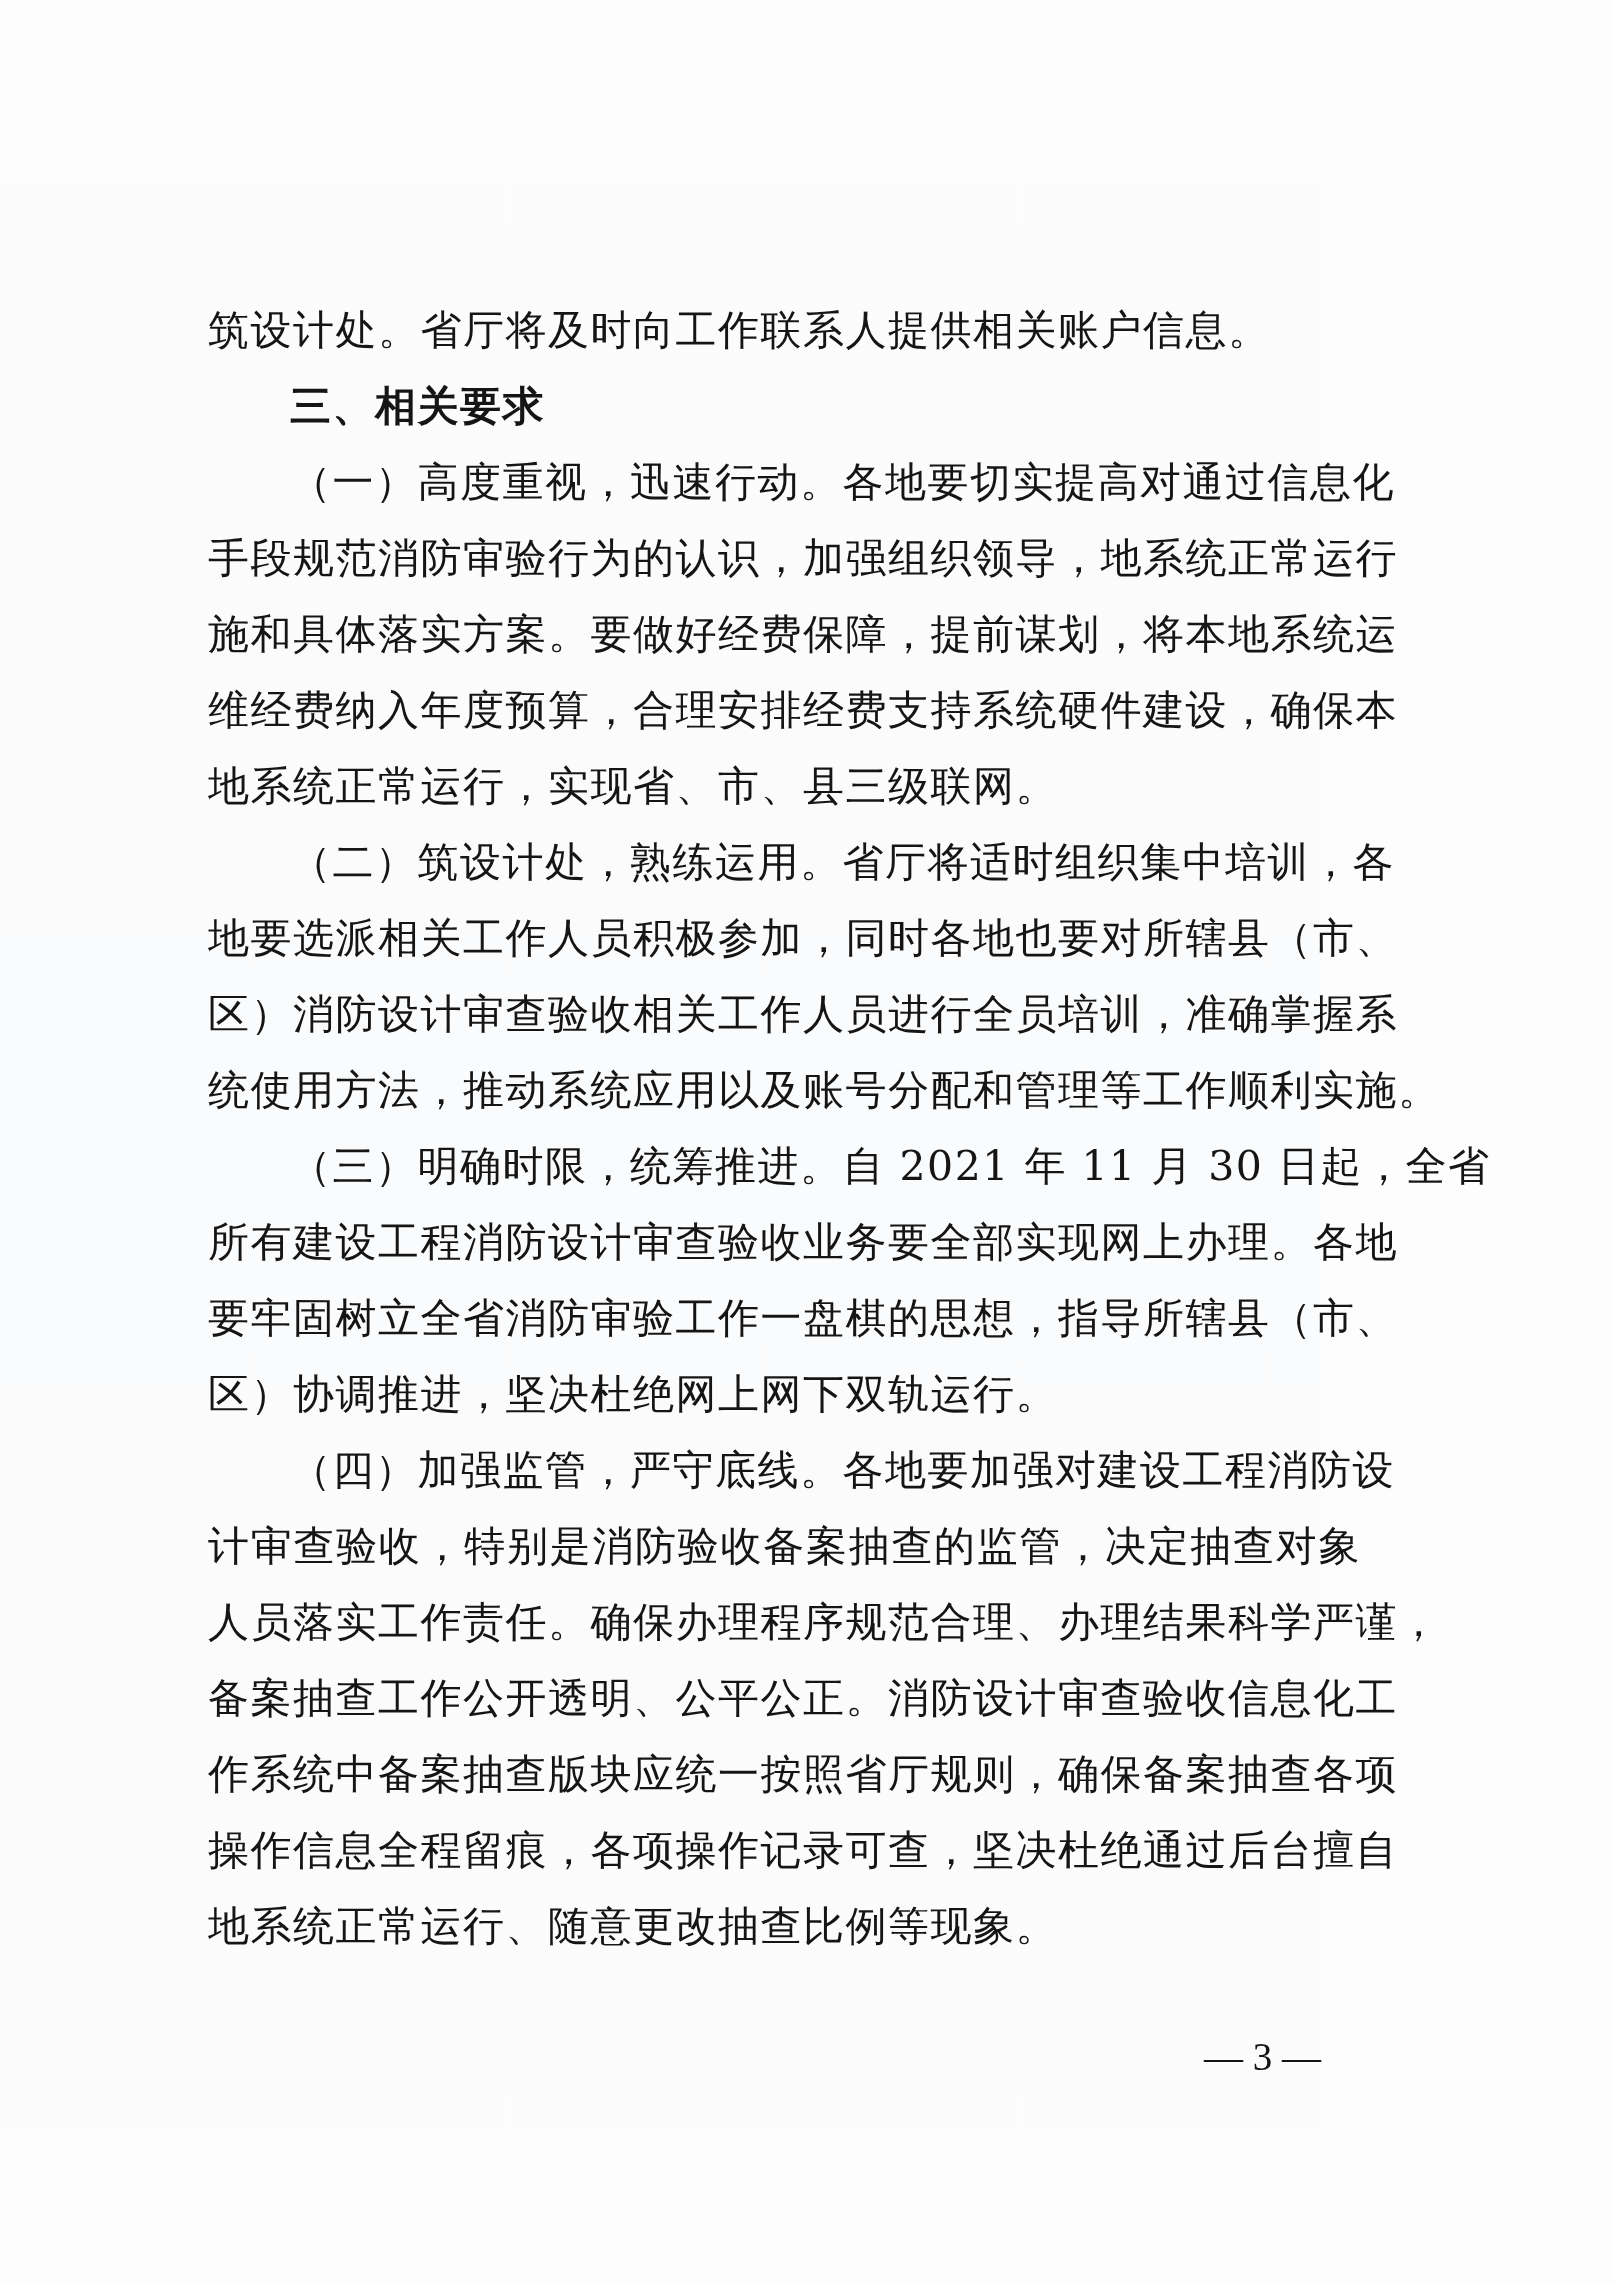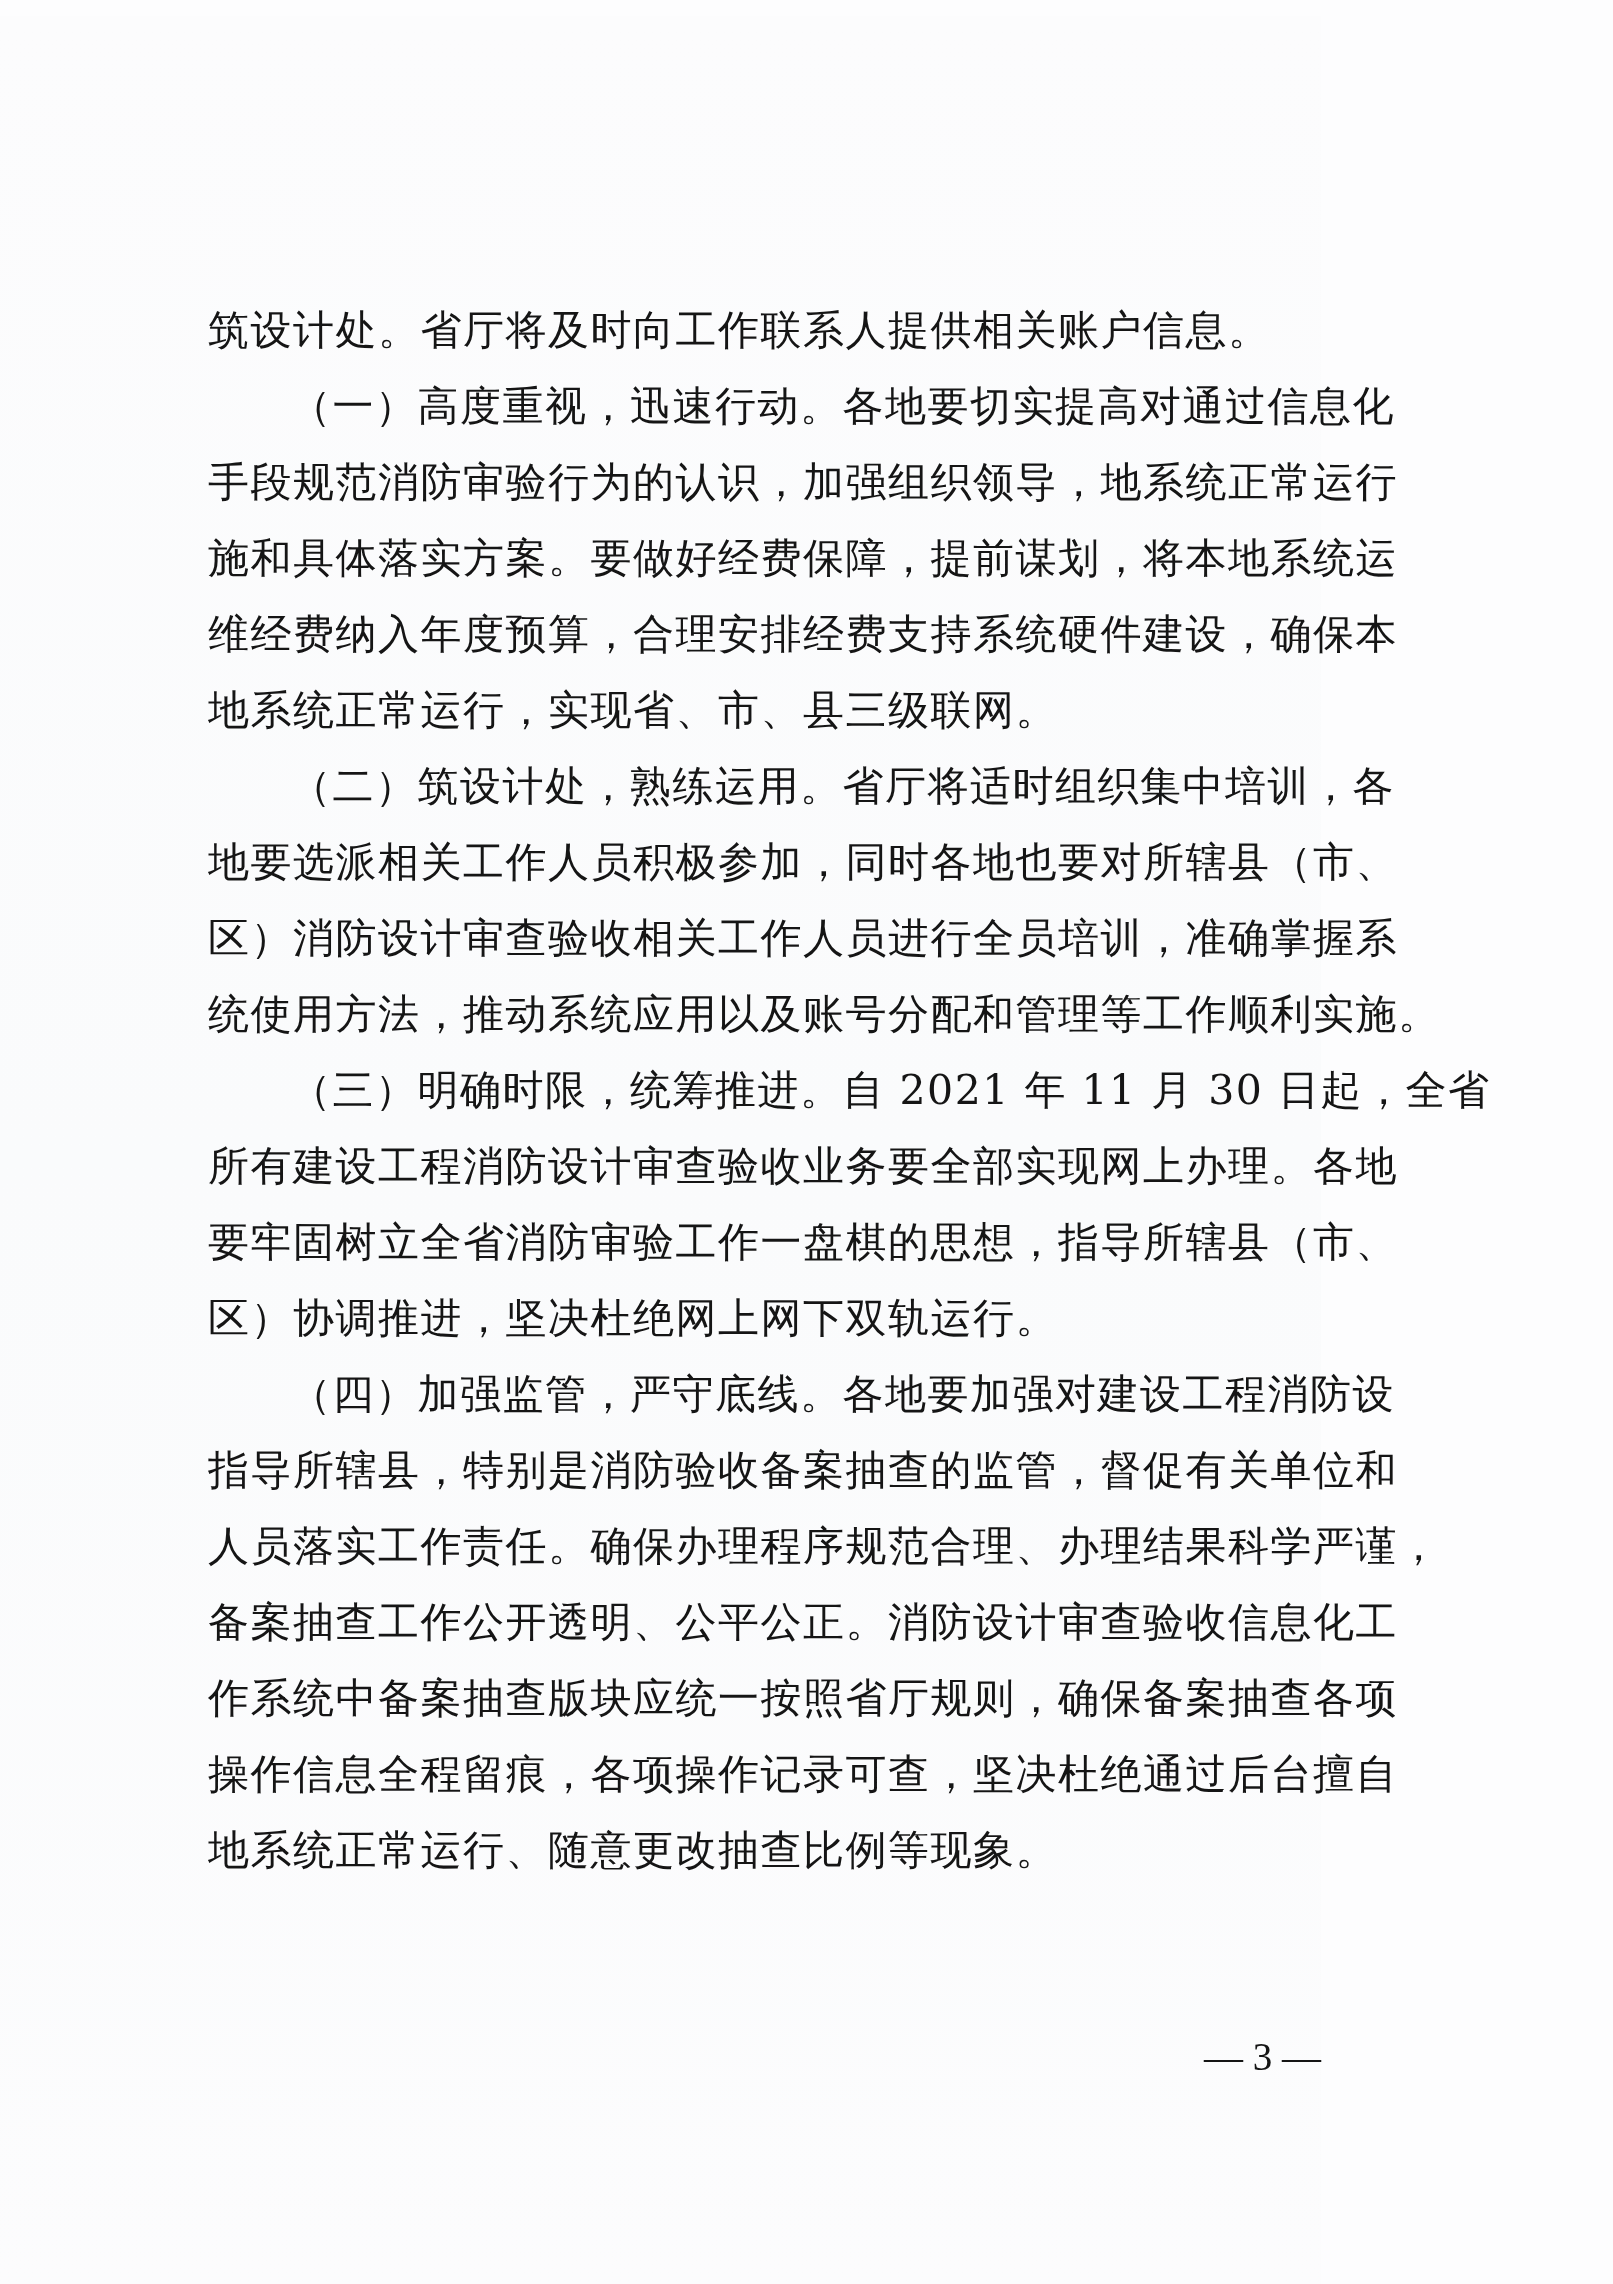--- a/index.html
+++ b/index.html
@@ -59,39 +59,40 @@
       font-family: "Liberation Serif", "DejaVu Serif", serif;
       white-space: pre;
     }
   </style>
 </head>
 <body>
 
 <div class="page">
   <div class="content">
     <div class="line last">筑设计处。省厅将及时向工作联系人提供相关账户信息。</div>
+    <div class="line indent heading">三、相关要求</div>
 
     <div class="line indent">（一）高度重视，迅速行动。各地要切实提高对通过信息化</div>
     <div class="line">手段规范消防审验行为的认识，加强组织领导，地系统正常运行</div>
     <div class="line">施和具体落实方案。要做好经费保障，提前谋划，将本地系统运</div>
     <div class="line">维经费纳入年度预算，合理安排经费支持系统硬件建设，确保本</div>
     <div class="line last">地系统正常运行，实现省、市、县三级联网。</div>
 
     <div class="line indent">（二）筑设计处，熟练运用。省厅将适时组织集中培训，各</div>
     <div class="line">地要选派相关工作人员积极参加，同时各地也要对所辖县（市、</div>
     <div class="line">区）消防设计审查验收相关工作人员进行全员培训，准确掌握系</div>
     <div class="line">统使用方法，推动系统应用以及账号分配和管理等工作顺利实施。</div>
 
     <div class="line indent">（三）明确时限，统筹推进。自 2021 年 11 月 30 日起，全省</div>
     <div class="line">所有建设工程消防设计审查验收业务要全部实现网上办理。各地</div>
     <div class="line">要牢固树立全省消防审验工作一盘棋的思想，指导所辖县（市、</div>
     <div class="line last">区）协调推进，坚决杜绝网上网下双轨运行。</div>
 
     <div class="line indent">（四）加强监管，严守底线。各地要加强对建设工程消防设</div>
-    <div class="line">指导所辖县，特别是消防验收备案抽查的监管，督促有关单位和</div>
+    <div class="line">计审查验收，特别是消防验收备案抽查的监管，决定抽查对象</div>
     <div class="line">人员落实工作责任。确保办理程序规范合理、办理结果科学严谨，</div>
     <div class="line">备案抽查工作公开透明、公平公正。消防设计审查验收信息化工</div>
     <div class="line">作系统中备案抽查版块应统一按照省厅规则，确保备案抽查各项</div>
     <div class="line">操作信息全程留痕，各项操作记录可查，坚决杜绝通过后台擅自</div>
     <div class="line last">地系统正常运行、随意更改抽查比例等现象。</div>
   </div>
 
   <div class="page-number">— 3 —</div>
 </div>
 

